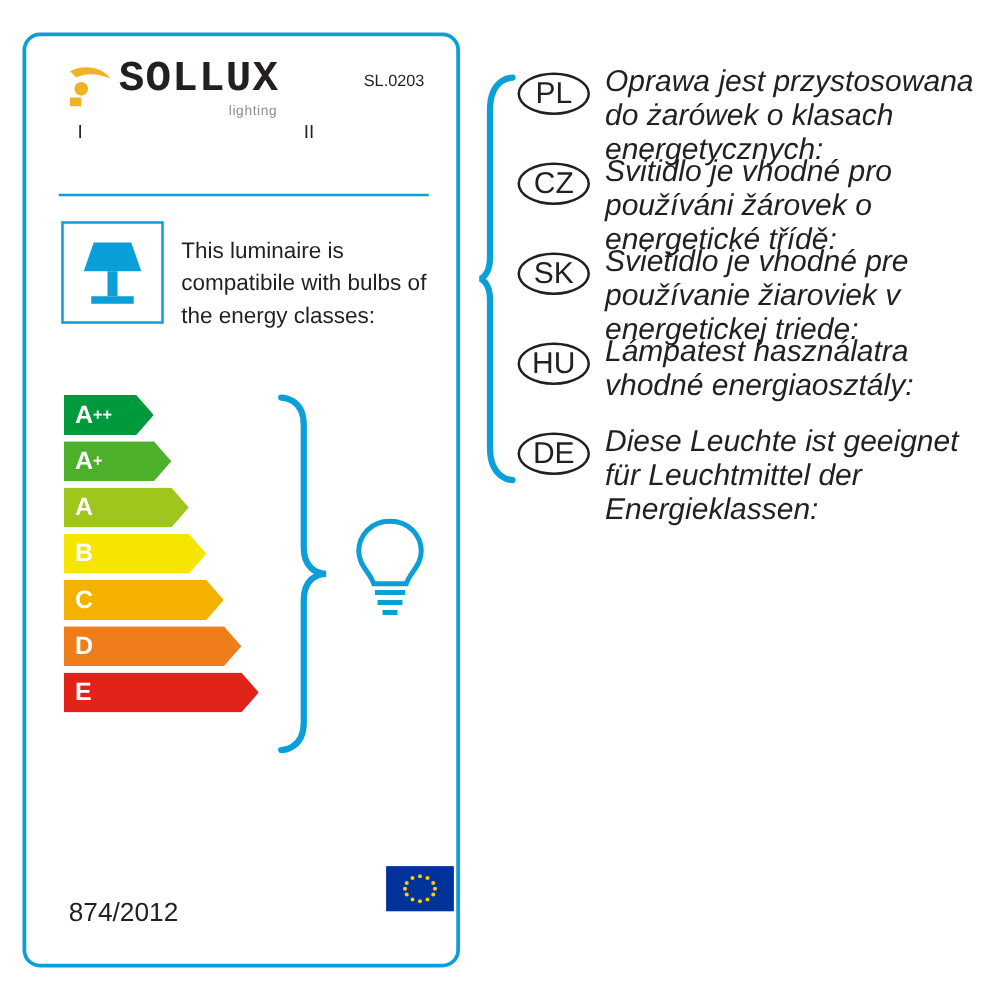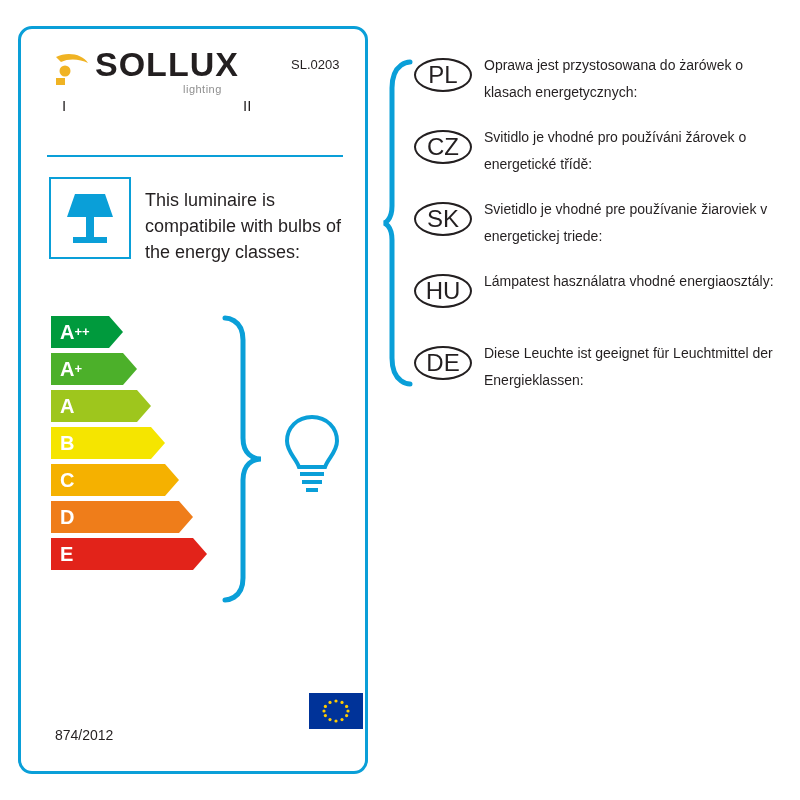--- a/index.html
+++ b/index.html
@@ -48,21 +48,21 @@
     width: 38px; height: 38px;
   }
   .brand-word {
     position: absolute;
     left: 42px;
     top: 2px;
     font-size: 34px;
     font-weight: bold;
     letter-spacing: 1px;
     color: #231f20;
-    font-family: Liberation Sans, sans-serif;
+    font-family: Liberation Mono, monospace;
   }
   .brand-sub {
     position: absolute;
     left: 130px;
     top: 40px;
     font-size: 11px;
     color: #8e8e8e;
     letter-spacing: 0.5px;
   }
   .brand-bars {
@@ -154,21 +154,21 @@
     left: 258px;
     top: 382px;
     width: 66px;
     height: 86px;
   }
 
   .footer-code {
     position: absolute;
     left: 34px;
     bottom: 28px;
-    font-size: 14px;
+    font-size: 21px;
     color: #231f20;
   }
   .eu-flag {
     position: absolute;
     left: 288px;
     bottom: 42px;
     width: 54px;
     height: 36px;
     background: #003399;
   }
@@ -205,23 +205,24 @@
     align-items: center;
     justify-content: center;
     font-size: 24px;
     color: #231f20;
   }
   .trans-text {
     position: absolute;
     left: 70px;
     top: 0;
     width: 300px;
-    font-size: 14px;
+    font-size: 24px;
     line-height: 27px;
     color: #231f20;
+    font-style: italic;
   }
 </style>
 </head>
 <body>
 
 <div id="page">
 
   <div class="label-card">
 
     <div class="brand">

